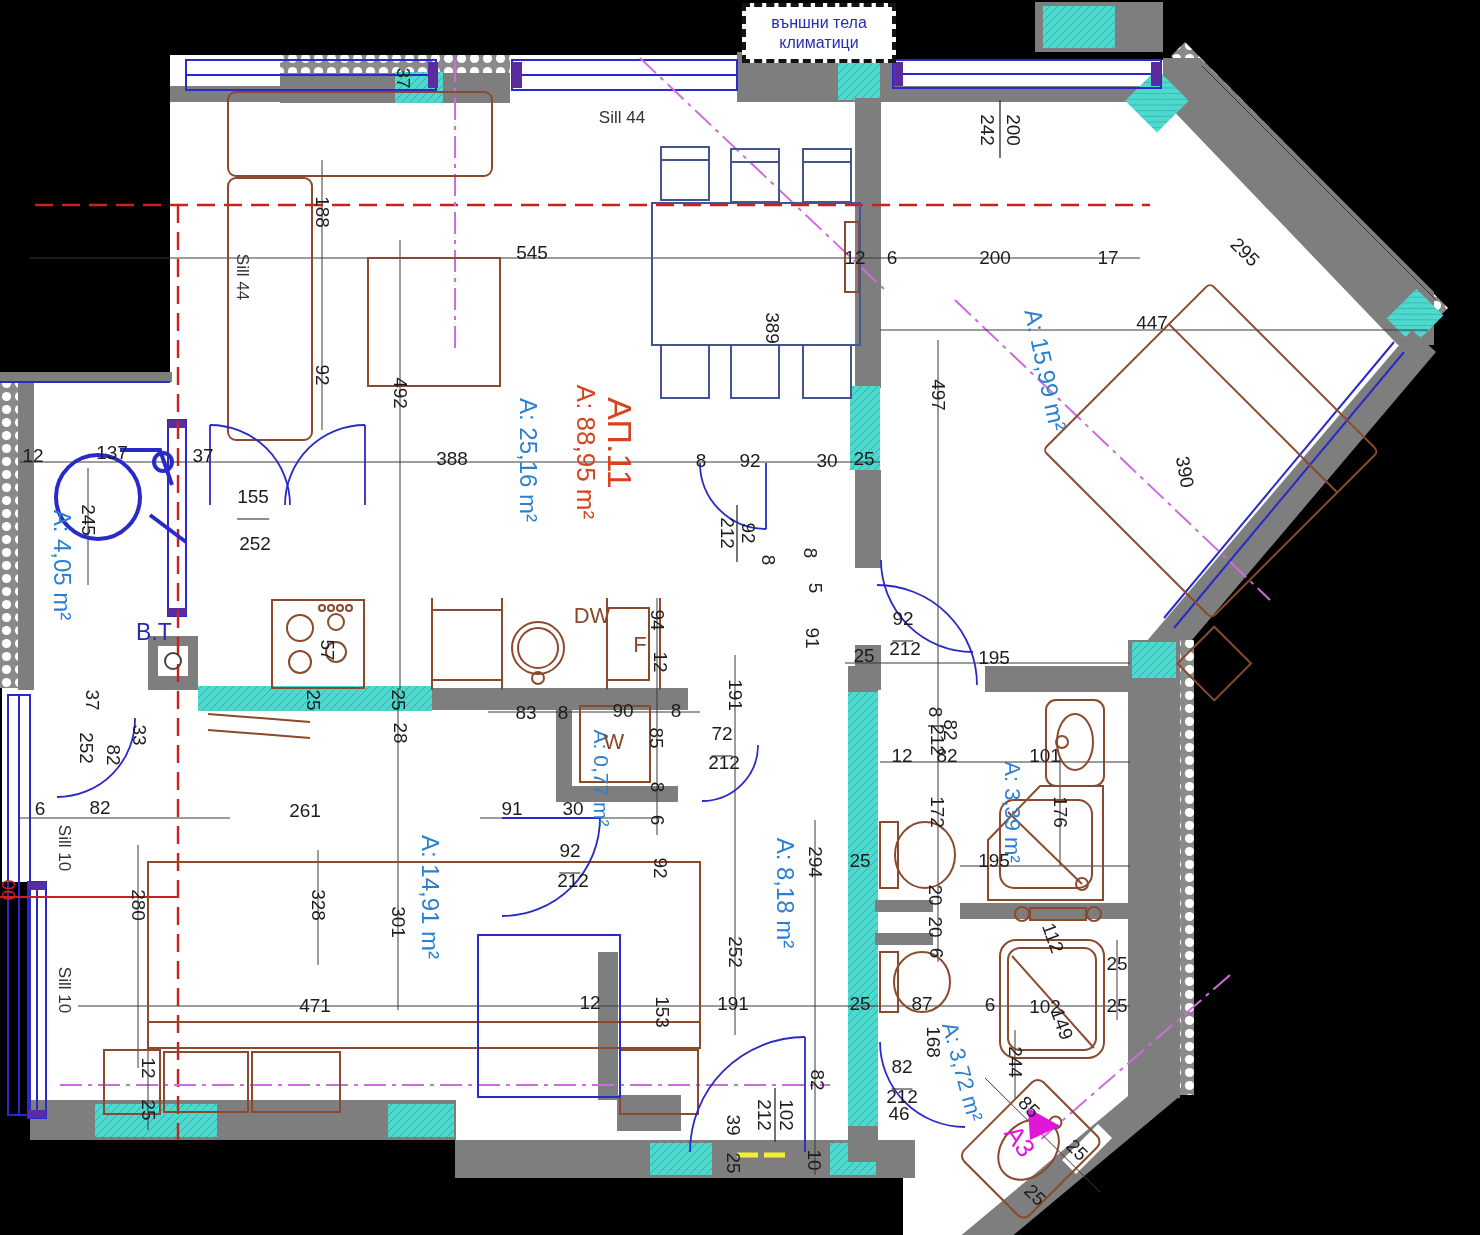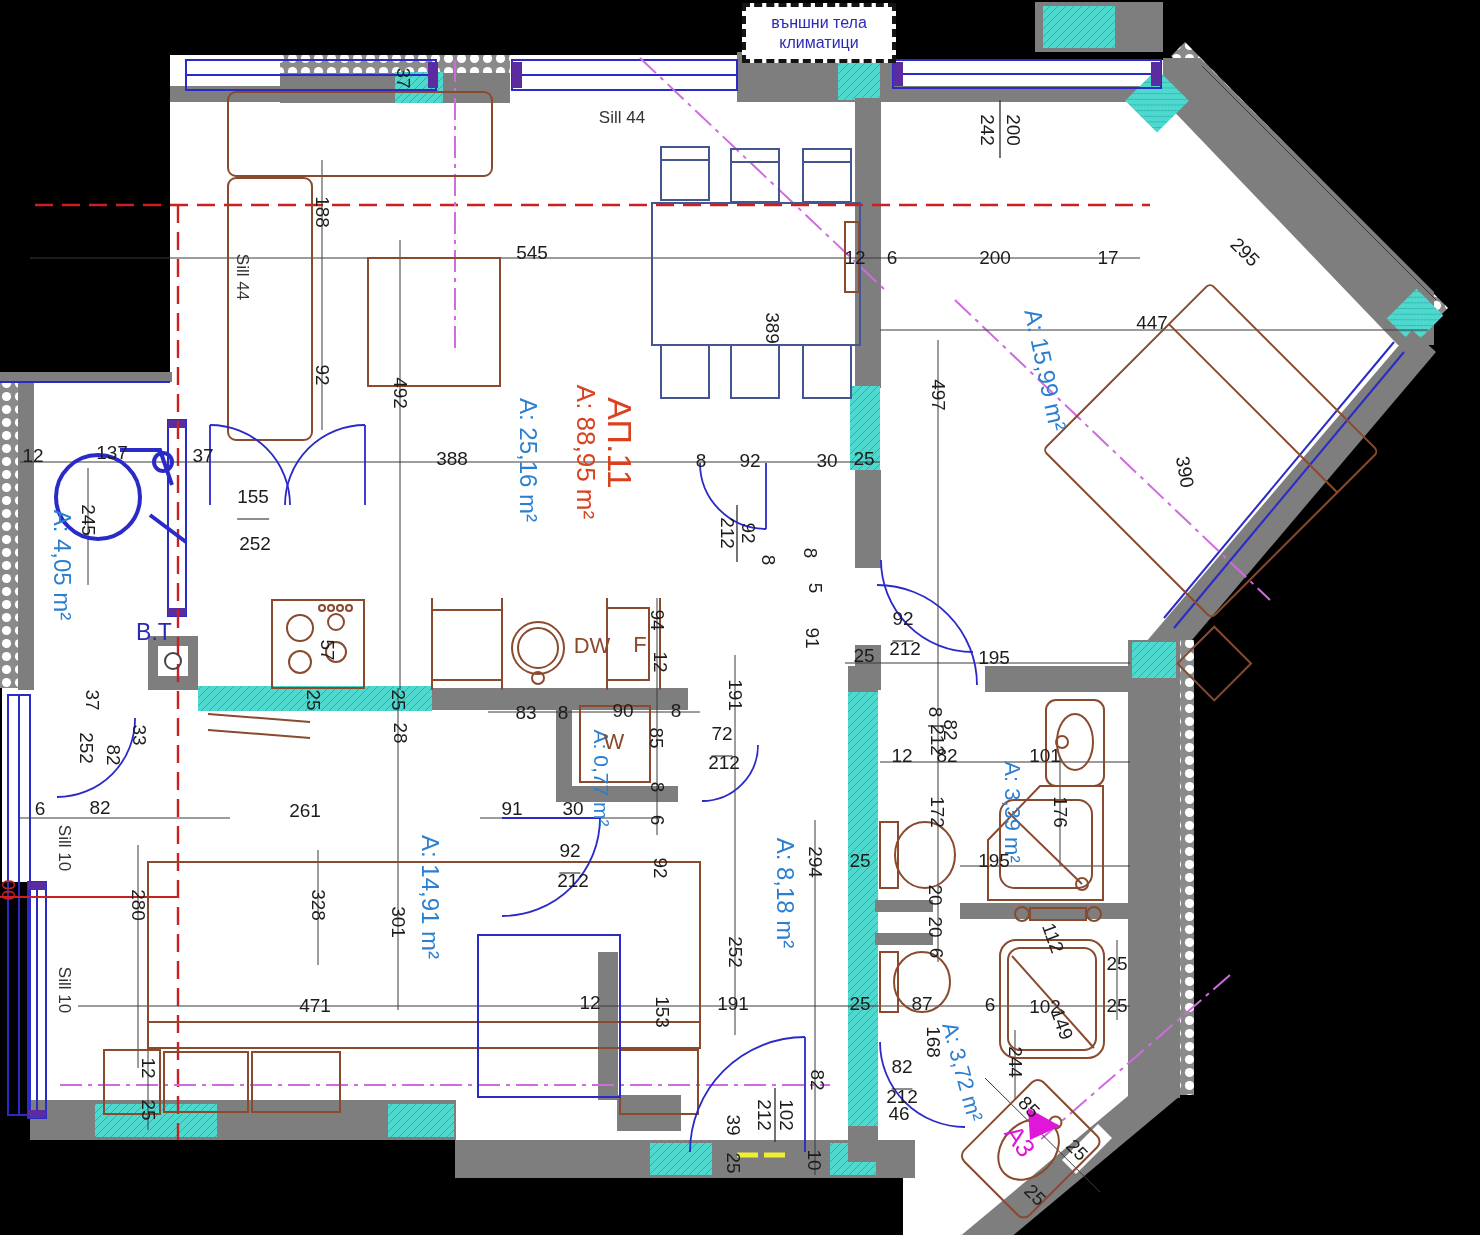--- a/index.html
+++ b/index.html
@@ -394,19 +394,19 @@
       <span class="rlabel redlbl" style="left: 586px; top: 452px; transform: translate(-50%, -50%) rotate(90deg); font-size: 26px;">A: 88,95 m²</span>
       <span class="rlabel blue" style="left: 528px; top: 460px; transform: translate(-50%, -50%) rotate(90deg); font-size: 24px;">A: 25,16 m²</span>
       <span class="rlabel blue" style="left: 1045px; top: 370px; transform: translate(-50%, -50%) rotate(78deg); font-size: 24px;">A: 15,99 m²</span>
       <span class="rlabel blue" style="left: 62px; top: 565px; transform: translate(-50%, -50%) rotate(90deg); font-size: 24px;">A: 4,05 m²</span>
       <span class="rlabel blue" style="left: 430px; top: 897px; transform: translate(-50%, -50%) rotate(90deg); font-size: 24px;">A: 14,91 m²</span>
       <span class="rlabel blue" style="left: 785px; top: 893px; transform: translate(-50%, -50%) rotate(90deg); font-size: 24px;">A: 8,18 m²</span>
       <span class="rlabel blue" style="left: 601px; top: 778px; transform: translate(-50%, -50%) rotate(90deg); font-size: 21px;">A: 0,77 m²</span>
       <span class="rlabel blue" style="left: 1012px; top: 812px; transform: translate(-50%, -50%) rotate(90deg); font-size: 22px;">A: 3,39 m²</span>
       <span class="rlabel blue" style="left: 962px; top: 1072px; transform: translate(-50%, -50%) rotate(75deg); font-size: 22px;">A: 3,72 m²</span>
       <span class="rlabel magenta" style="left: 1020px; top: 1141px; transform: translate(-50%, -50%) rotate(55deg); font-size: 26px;">A3</span>
-      <span class="rlabel brown" style="left: 592px; top: 646px; transform: translate(-50%, -50%) rotate(0deg); font-size: 22px;">DW</span>
+      <span class="rlabel brown" style="left: 592px; top: 616px; transform: translate(-50%, -50%) rotate(0deg); font-size: 22px;">DW</span>
       <span class="rlabel brown" style="left: 640px; top: 645px; transform: translate(-50%, -50%) rotate(0deg); font-size: 22px;">F</span>
       <span class="rlabel brown" style="left: 614px; top: 742px; transform: translate(-50%, -50%) rotate(0deg); font-size: 22px;">W</span>
       <span class="rlabel navy" style="left: 142px; top: 632px; transform: translate(-50%, -50%) rotate(0deg); font-size: 23px; margin-left: 12px;">B.T</span>
     </div>
 
 </div>
 
 </body></html>

